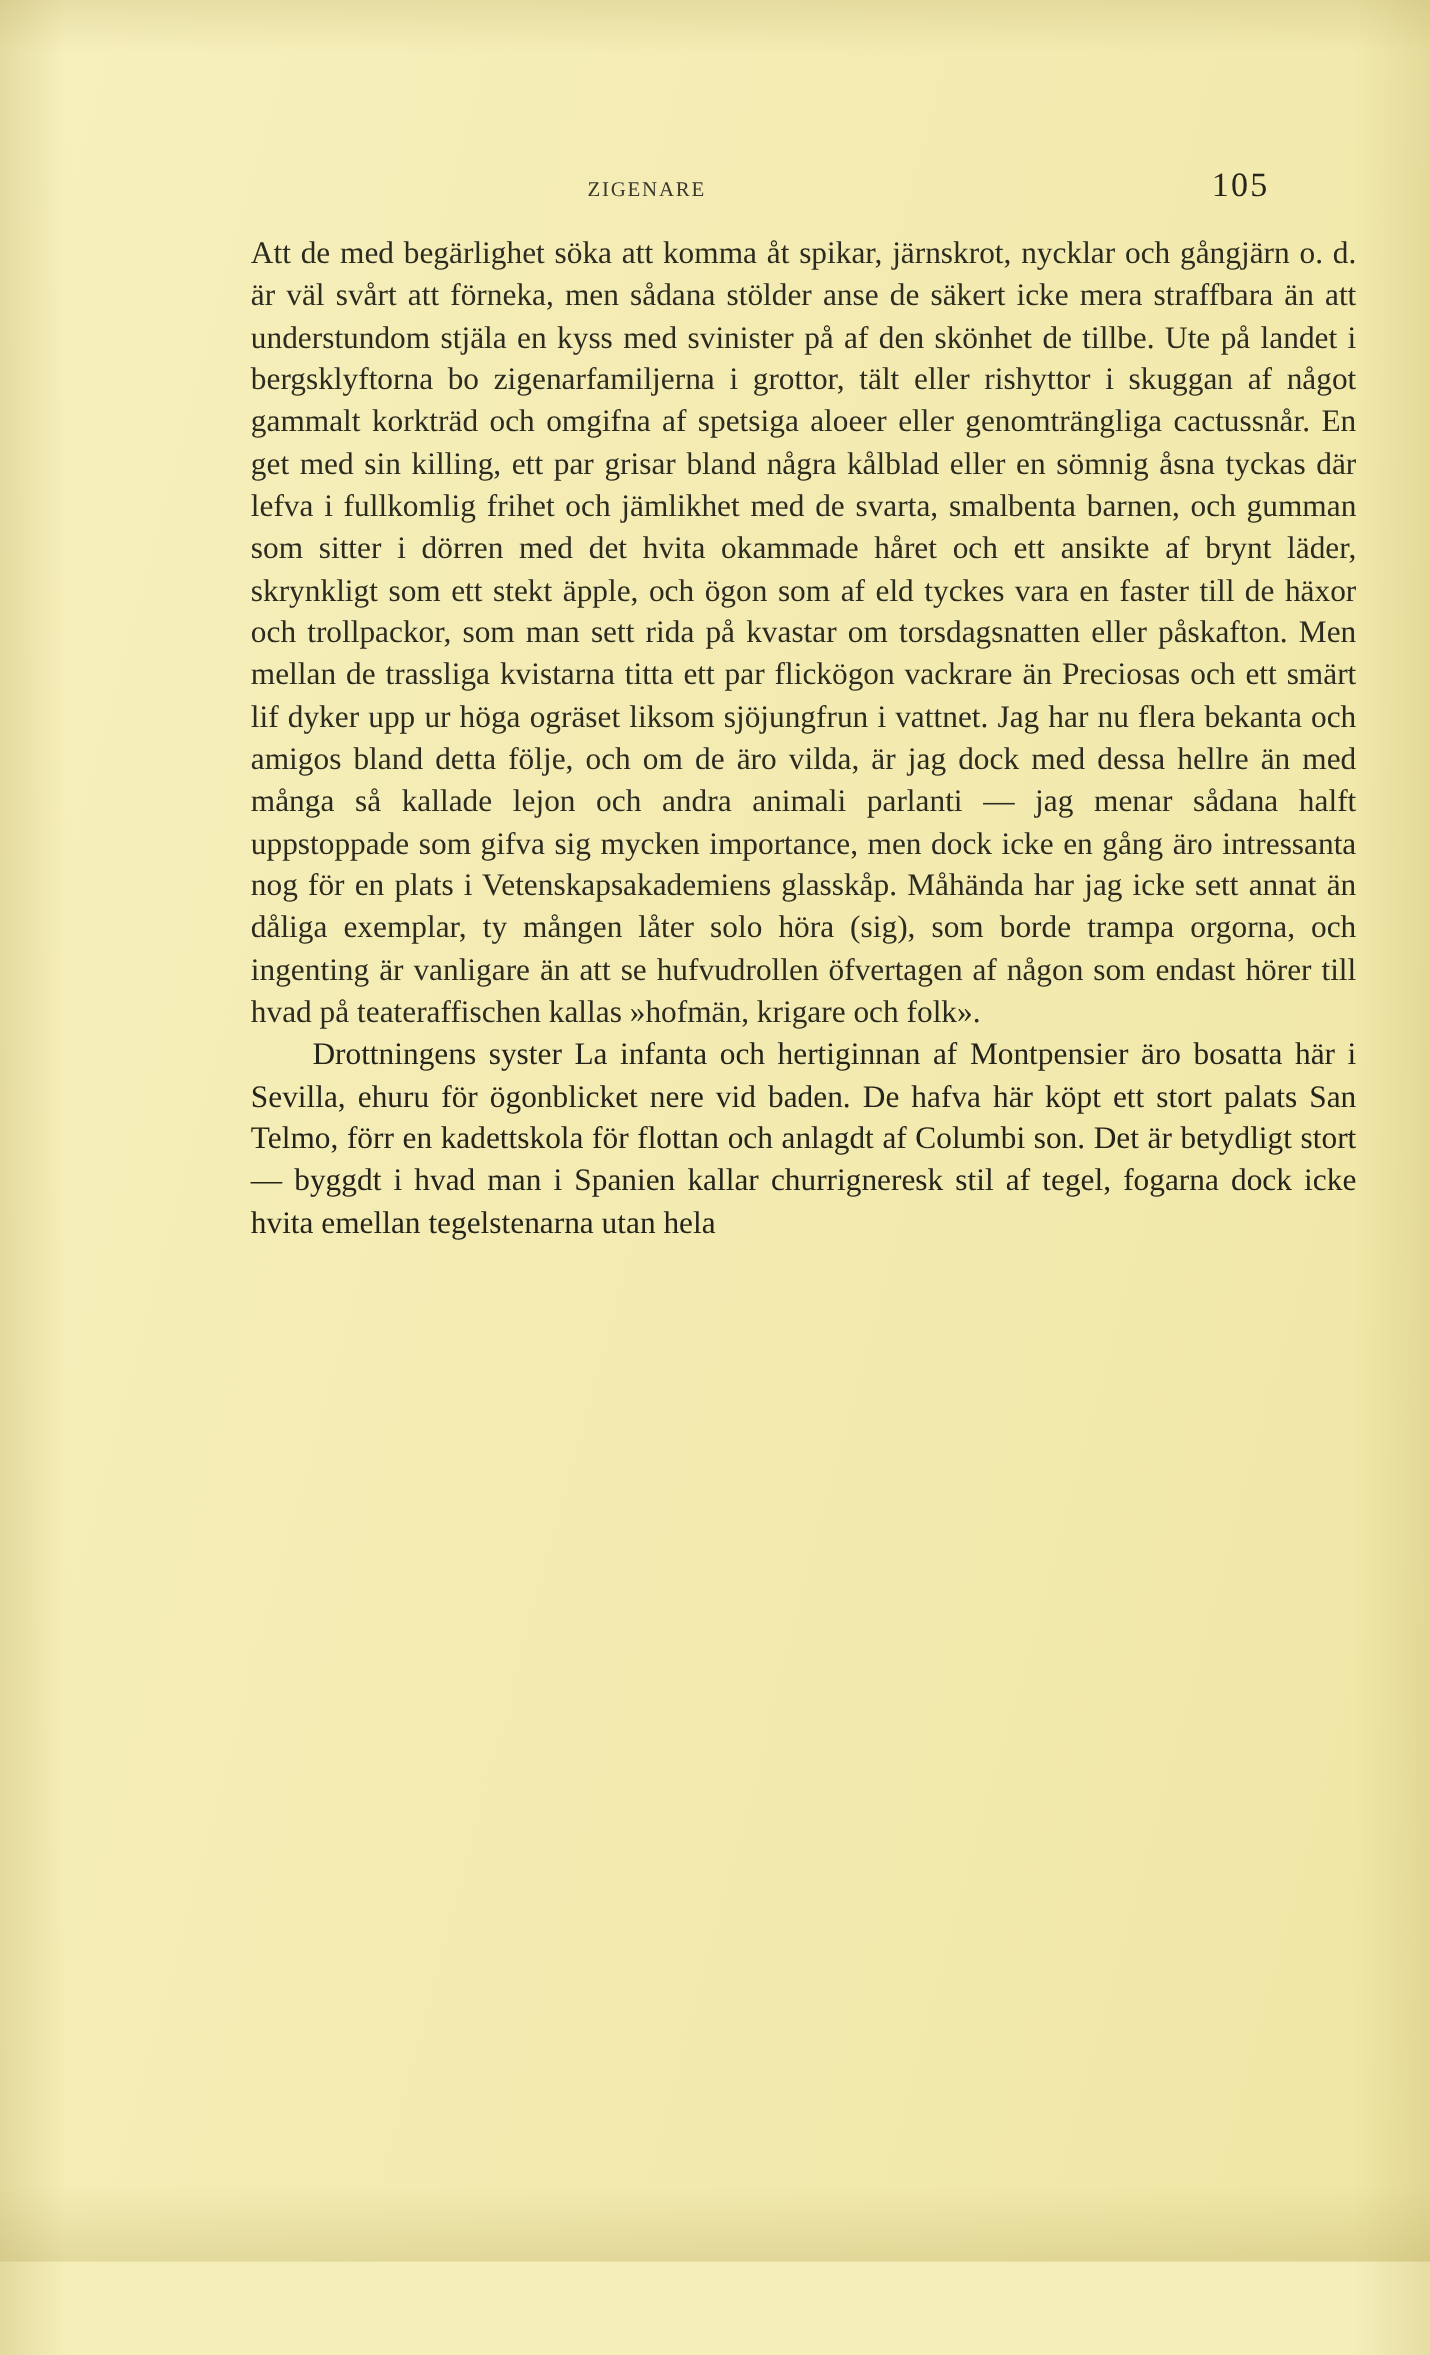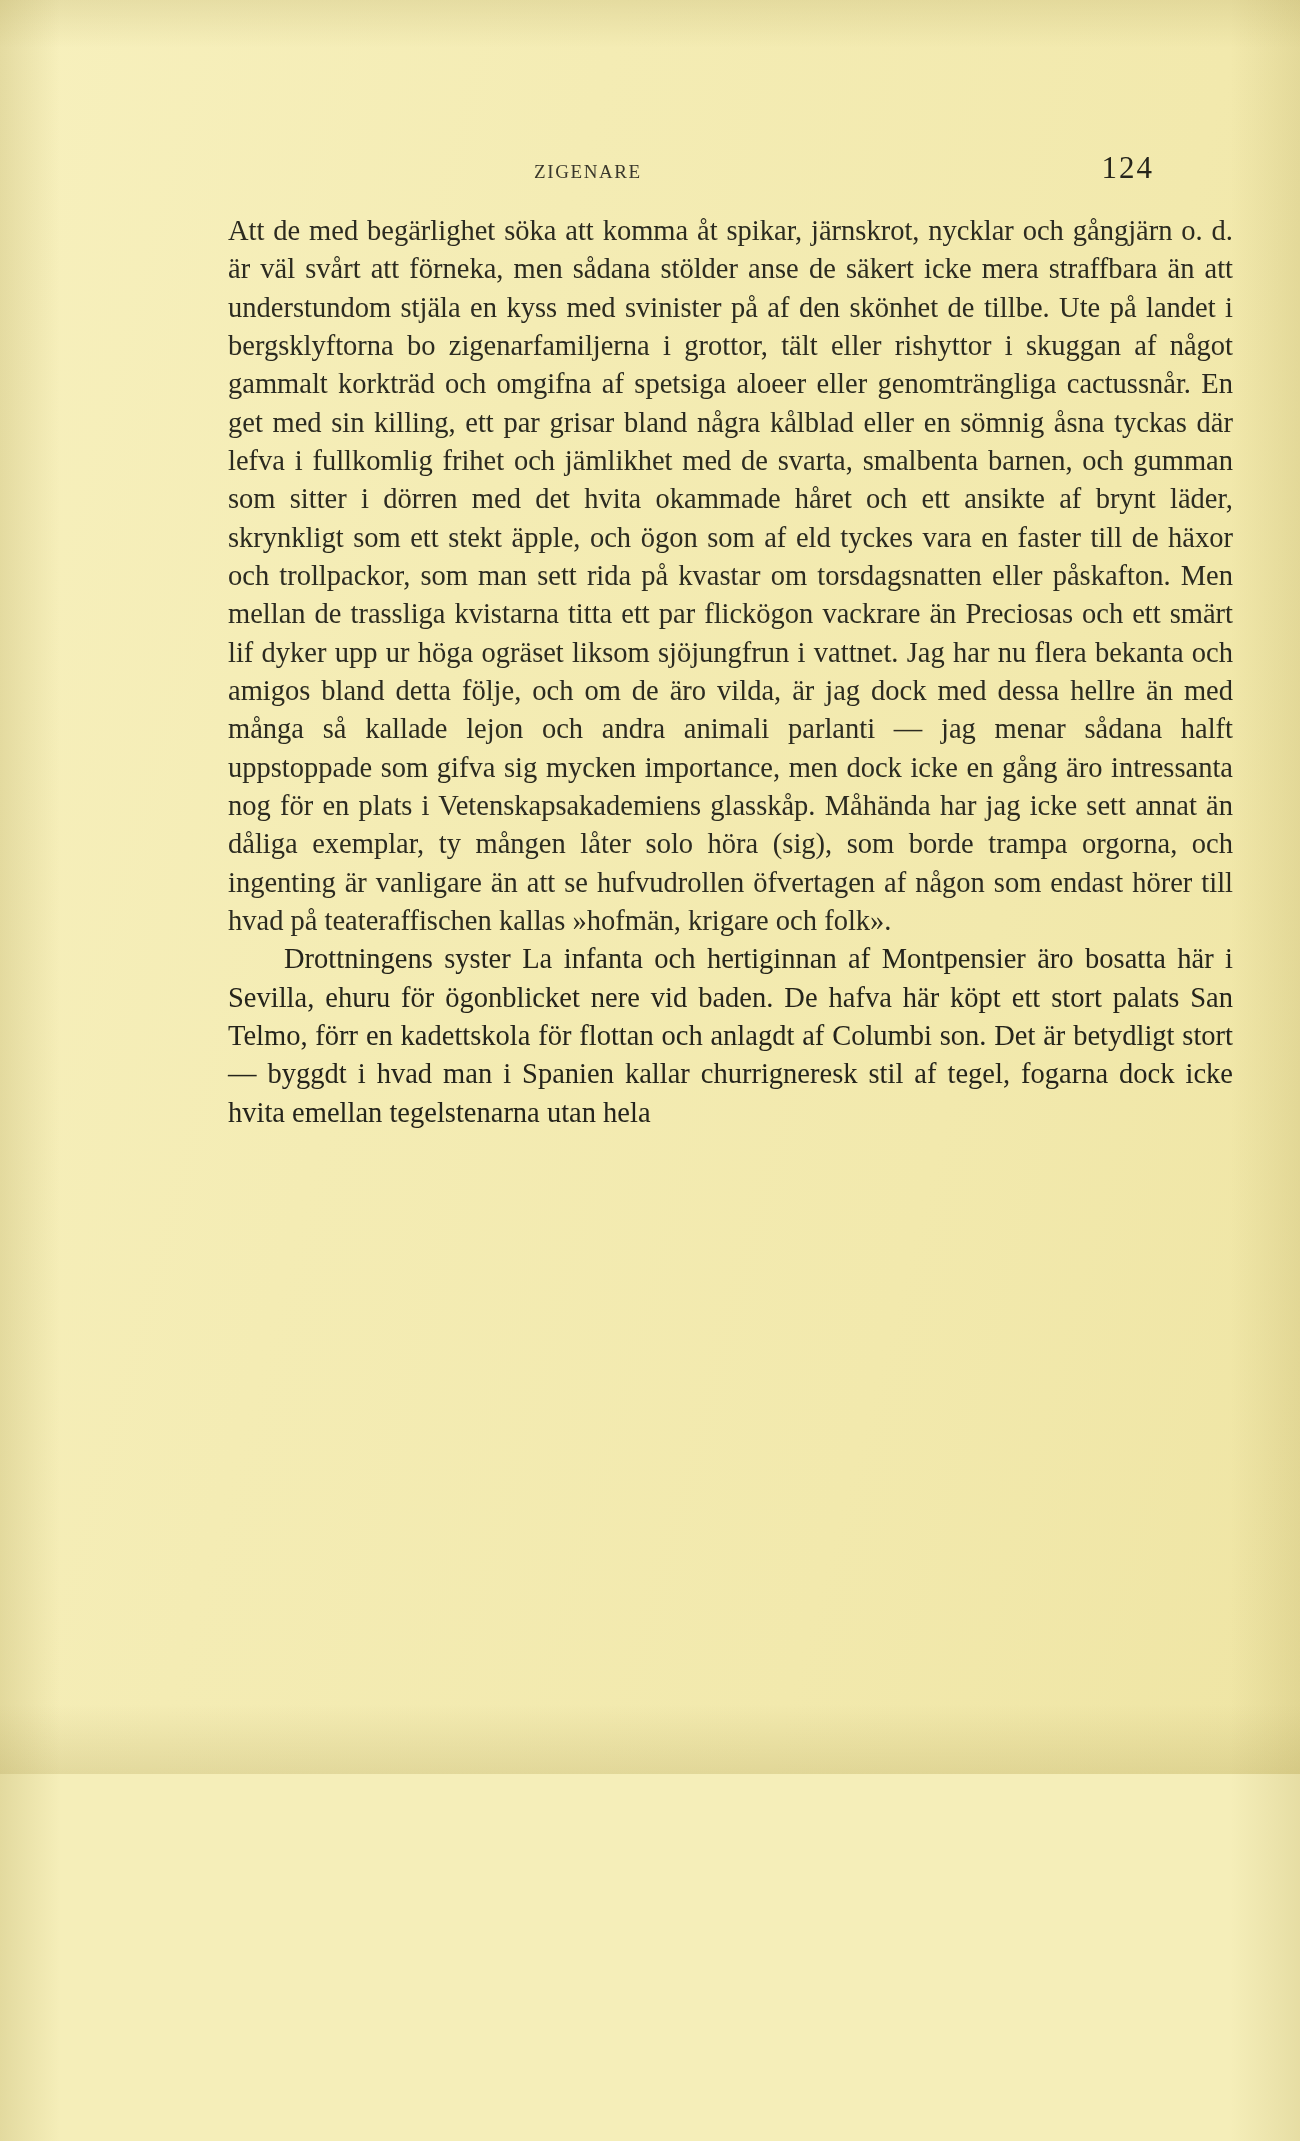--- a/index.html
+++ b/index.html
@@ -10,21 +10,21 @@
     width: 1300px;
     height: 2141px;
     background: #f5eeb9;
     font-family: "Liberation Serif", serif;
     color: #1d1d18;
     overflow: hidden;
   }
   .page {
     position: relative;
     width: 1300px;
-    height: 1774px;
+    height: 2056px;
     box-sizing: border-box;
     background: linear-gradient(105deg, #f7f0bd 0%, #f4ecb4 35%, #f2e9ad 70%, #efe5a4 100%);
   }
   .page-inner {
     position: absolute;
     left: 118px;
     top: 150px;
     width: 1065px;
   }
   .header {
@@ -109,21 +109,21 @@
 <div class="page">
   <div class="edge-shadow-top"></div>
   <div class="edge-shadow-left"></div>
   <div class="edge-shadow-right"></div>
   <div class="edge-shadow-bottom"></div>
 
   <div class="page-inner">
 
     <div class="header">
       <span class="running-head">ZIGENARE</span>
-      <span class="folio">124</span>
+      <span class="folio">105</span>
     </div>
 
     <div class="body-text">
       <p class="para-1">Att de med begärlighet söka att komma åt spikar, järnskrot, nycklar och gångjärn o. d. är väl svårt att förneka, men sådana stölder anse de säkert icke mera straffbara än att understundom stjäla en kyss med svinister på af den skönhet de tillbe. Ute på landet i bergsklyftorna bo zigenarfamiljerna i grottor, tält eller rishyttor i skuggan af något gammalt korkträd och omgifna af spetsiga aloeer eller genomträngliga cactussnår. En get med sin killing, ett par grisar bland några kålblad eller en sömnig åsna tyckas där lefva i fullkomlig frihet och jämlikhet med de svarta, smalbenta barnen, och gumman som sitter i dörren med det hvita okammade håret och ett ansikte af brynt läder, skrynkligt som ett stekt äpple, och ögon som af eld tyckes vara en faster till de häxor och trollpackor, som man sett rida på kvastar om torsdagsnatten eller påskafton. Men mellan de trassliga kvistarna titta ett par flickögon vackrare än Preciosas och ett smärt lif dyker upp ur höga ogräset liksom sjöjungfrun i vattnet. Jag har nu flera bekanta och amigos bland detta följe, och om de äro vilda, är jag dock med dessa hellre än med många så kallade lejon och andra animali parlanti — jag menar sådana halft uppstoppade som gifva sig mycken importance, men dock icke en gång äro intressanta nog för en plats i Vetenskapsakademiens glasskåp. Måhända har jag icke sett annat än dåliga exemplar, ty mången låter solo höra (sig), som borde trampa orgorna, och ingenting är vanligare än att se hufvudrollen öfvertagen af någon som endast hörer till hvad på teateraffischen kallas »hofmän, krigare och folk».</p>
       <p class="indent para-2">Drottningens syster La infanta och hertiginnan af Montpensier äro bosatta här i Sevilla, ehuru för ögonblicket nere vid baden. De hafva här köpt ett stort palats San Telmo, förr en kadettskola för flottan och anlagdt af Columbi son. Det är betydligt stort — byggdt i hvad man i Spanien kallar churrigneresk stil af tegel, fogarna dock icke hvita emellan tegelstenarna utan hela</p>
     </div>
 
 
   </div>
 </div>

